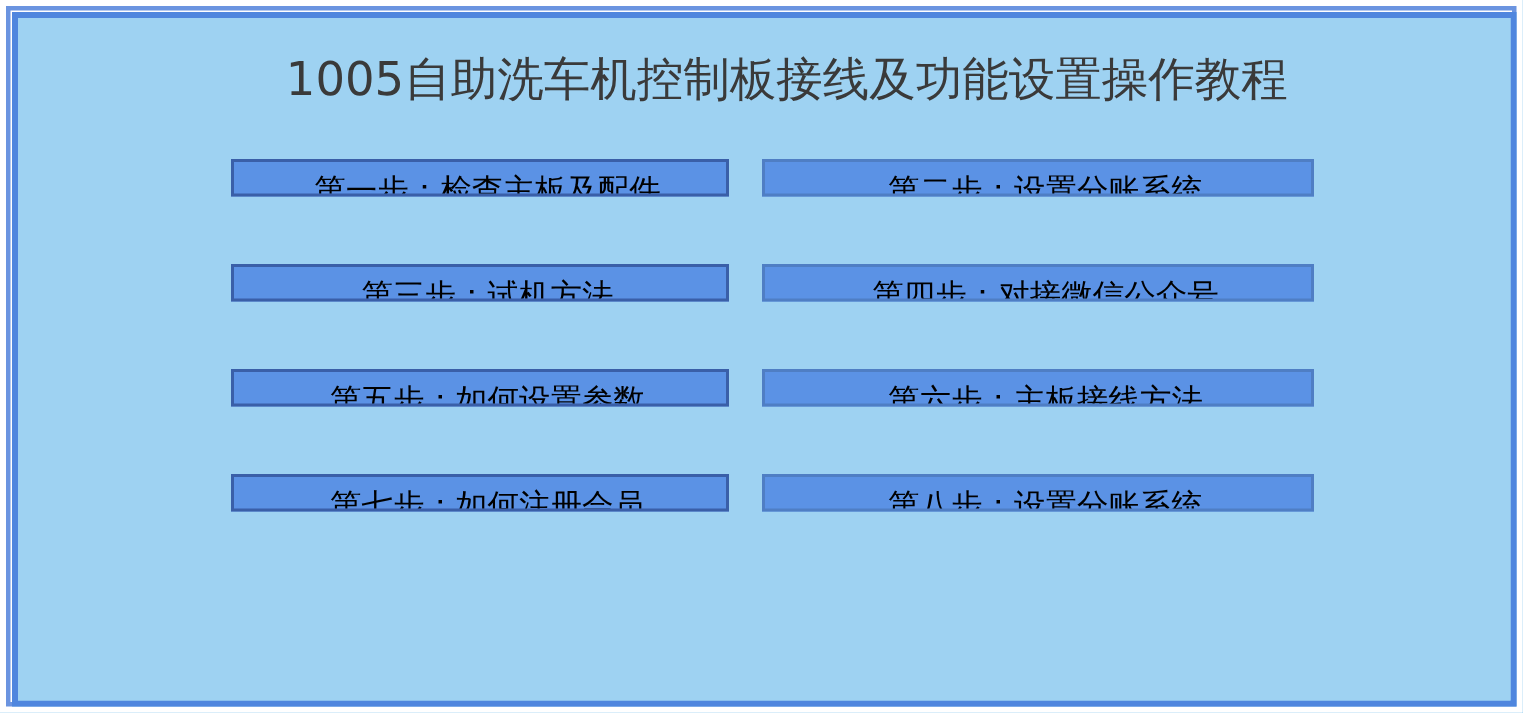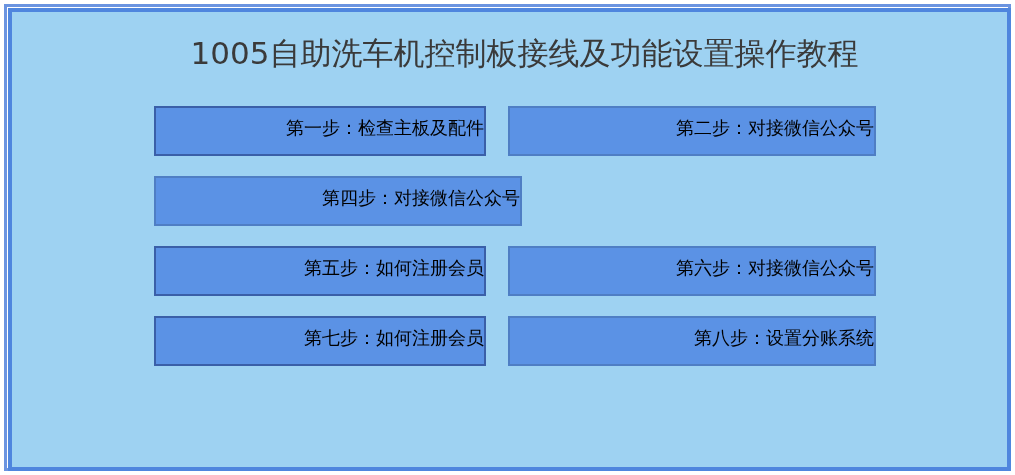--- a/index.html
+++ b/index.html
@@ -92,30 +92,30 @@
   }
   .cell {
     width: 332px;
   }
   .cell + .cell {
     margin-left: 22px;
   }
 
   .step-btn {
     box-sizing: border-box;
-    height: 50px;
+    height: 25px;
     background: #5b92e5;
     border: 2px solid #3a5fa8;
     color: #000000;
-    font-size: 18px;
+    font-size: 21px;
     line-height: 39px;
     padding-left: 10px;
     white-space: nowrap;
     overflow: hidden;
-    text-align: right;
+    text-align: center;
     font-weight: 400;
     cursor: pointer;
   }
   
   .cell.right .step-btn {
     width: 368px;
     border-color: #4f7ec4;
   }
   .cell.left .step-btn {
     width: 332px;
@@ -132,36 +132,39 @@
 
           <div class="title">1005自助洗车机控制板接线及功能设置操作教程</div>
 
           <div class="grid">
 
             <div class="row">
               <div class="cell left">
                 <div class="step-btn">第一步：检查主板及配件</div>
               </div>
               <div class="cell right">
-                <div class="step-btn">第二步：对接微信公众号</div>
+                <div class="step-btn">第二步：设置分账系统</div>
               </div>
             </div>
 
             <div class="row">
+              <div class="cell left">
+                <div class="step-btn">第三步：试机方法</div>
+              </div>
               <div class="cell right">
                 <div class="step-btn">第四步：对接微信公众号</div>
               </div>
             </div>
 
             <div class="row">
               <div class="cell left">
-                <div class="step-btn">第五步：如何注册会员</div>
+                <div class="step-btn">第五步：如何设置参数</div>
               </div>
               <div class="cell right">
-                <div class="step-btn">第六步：对接微信公众号</div>
+                <div class="step-btn">第六步：主板接线方法</div>
               </div>
             </div>
 
             <div class="row">
               <div class="cell left">
                 <div class="step-btn">第七步：如何注册会员</div>
               </div>
               <div class="cell right">
                 <div class="step-btn">第八步：设置分账系统</div>
               </div>

